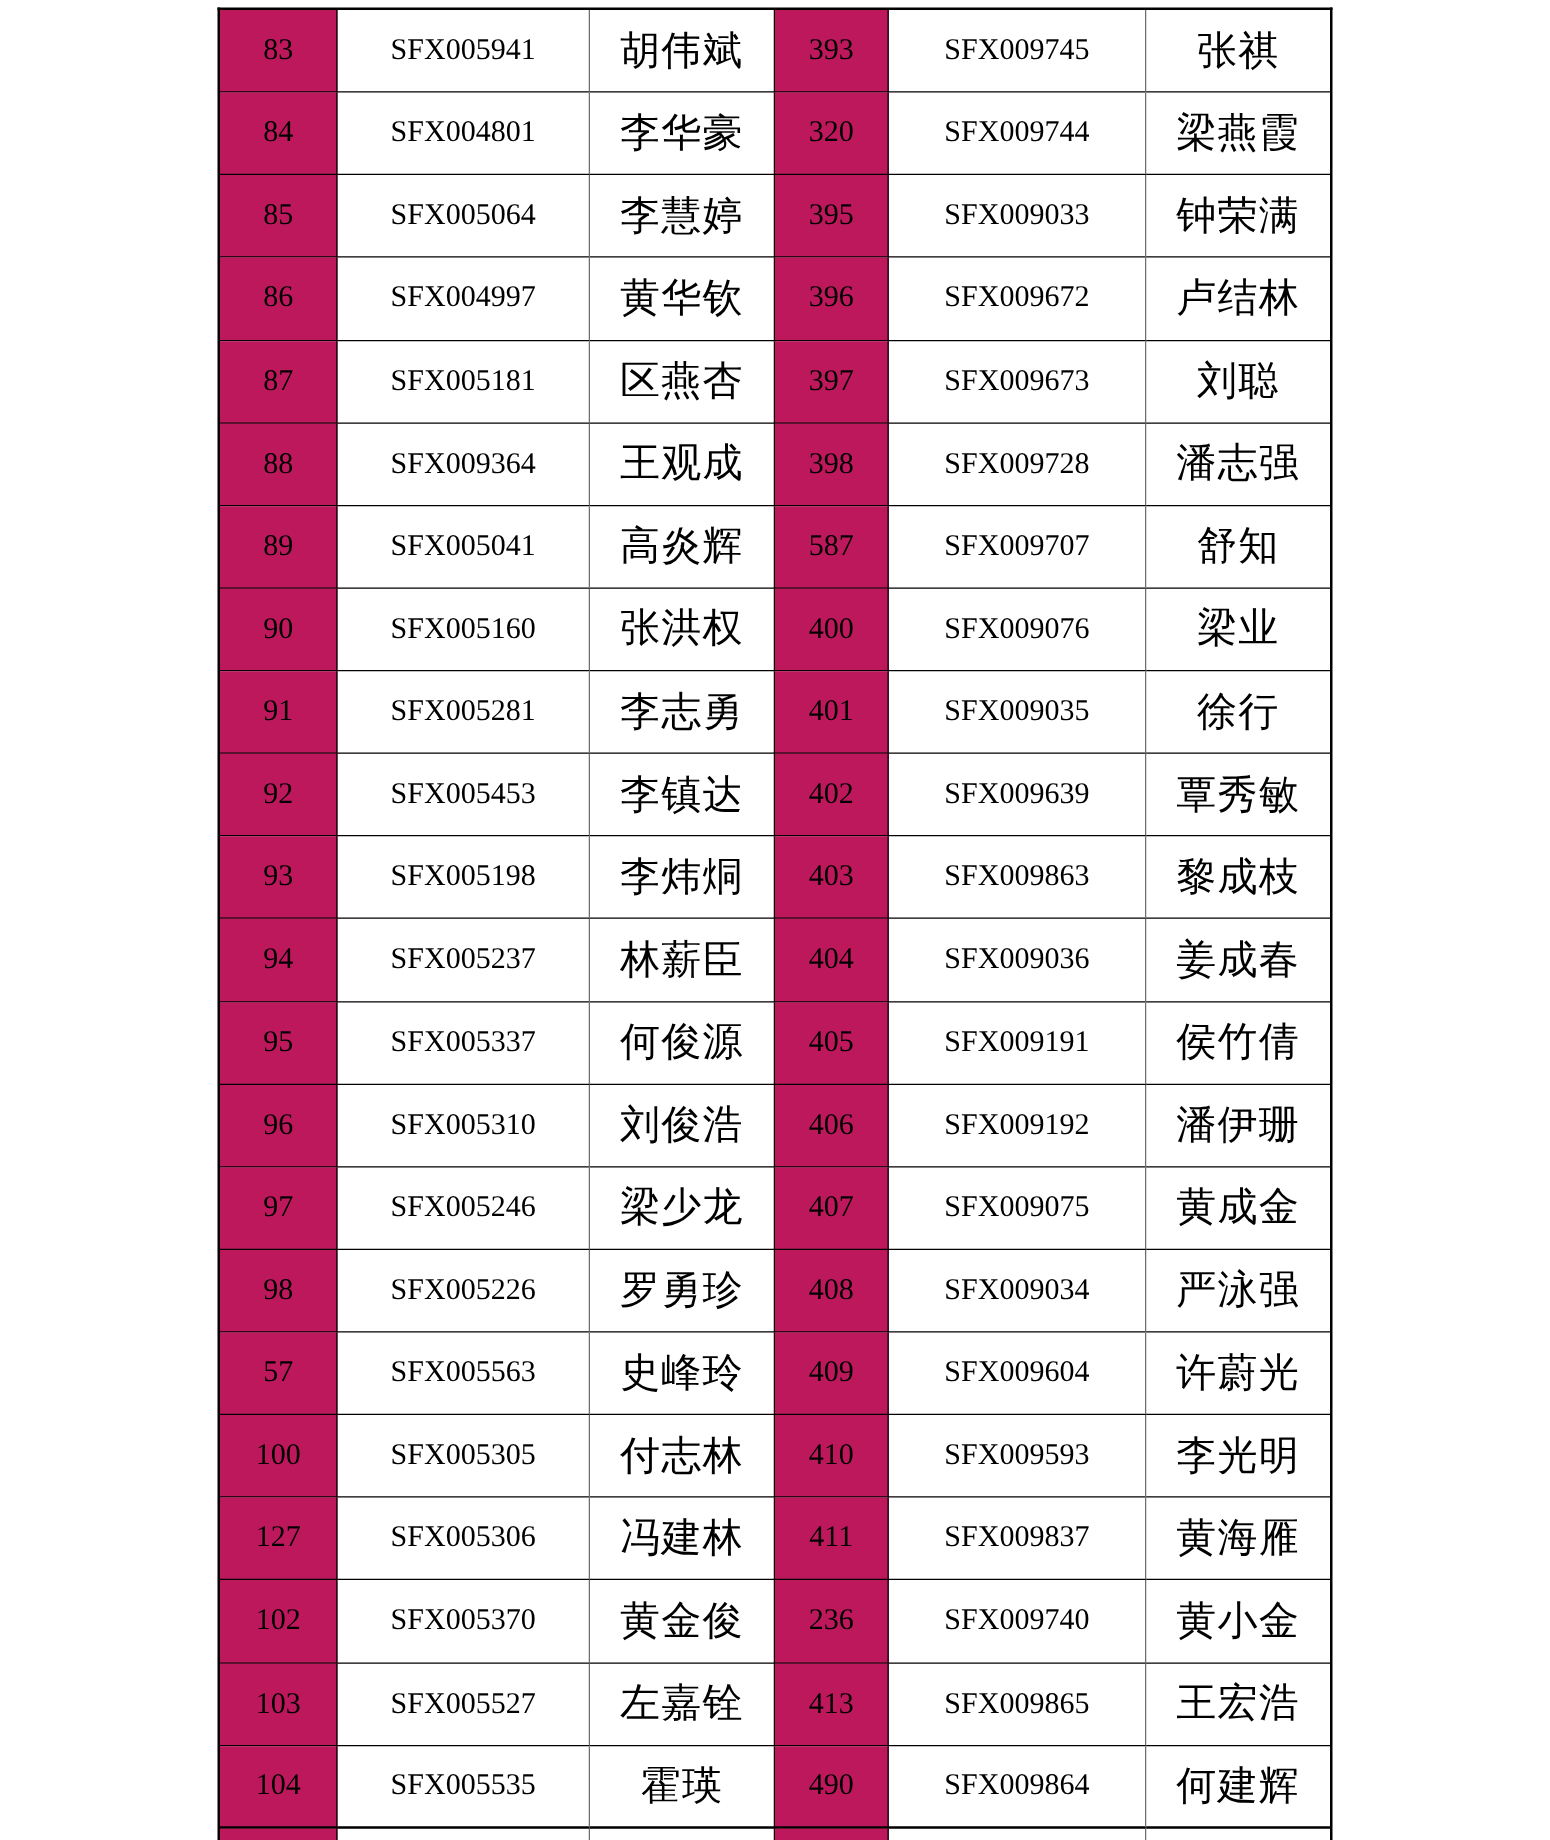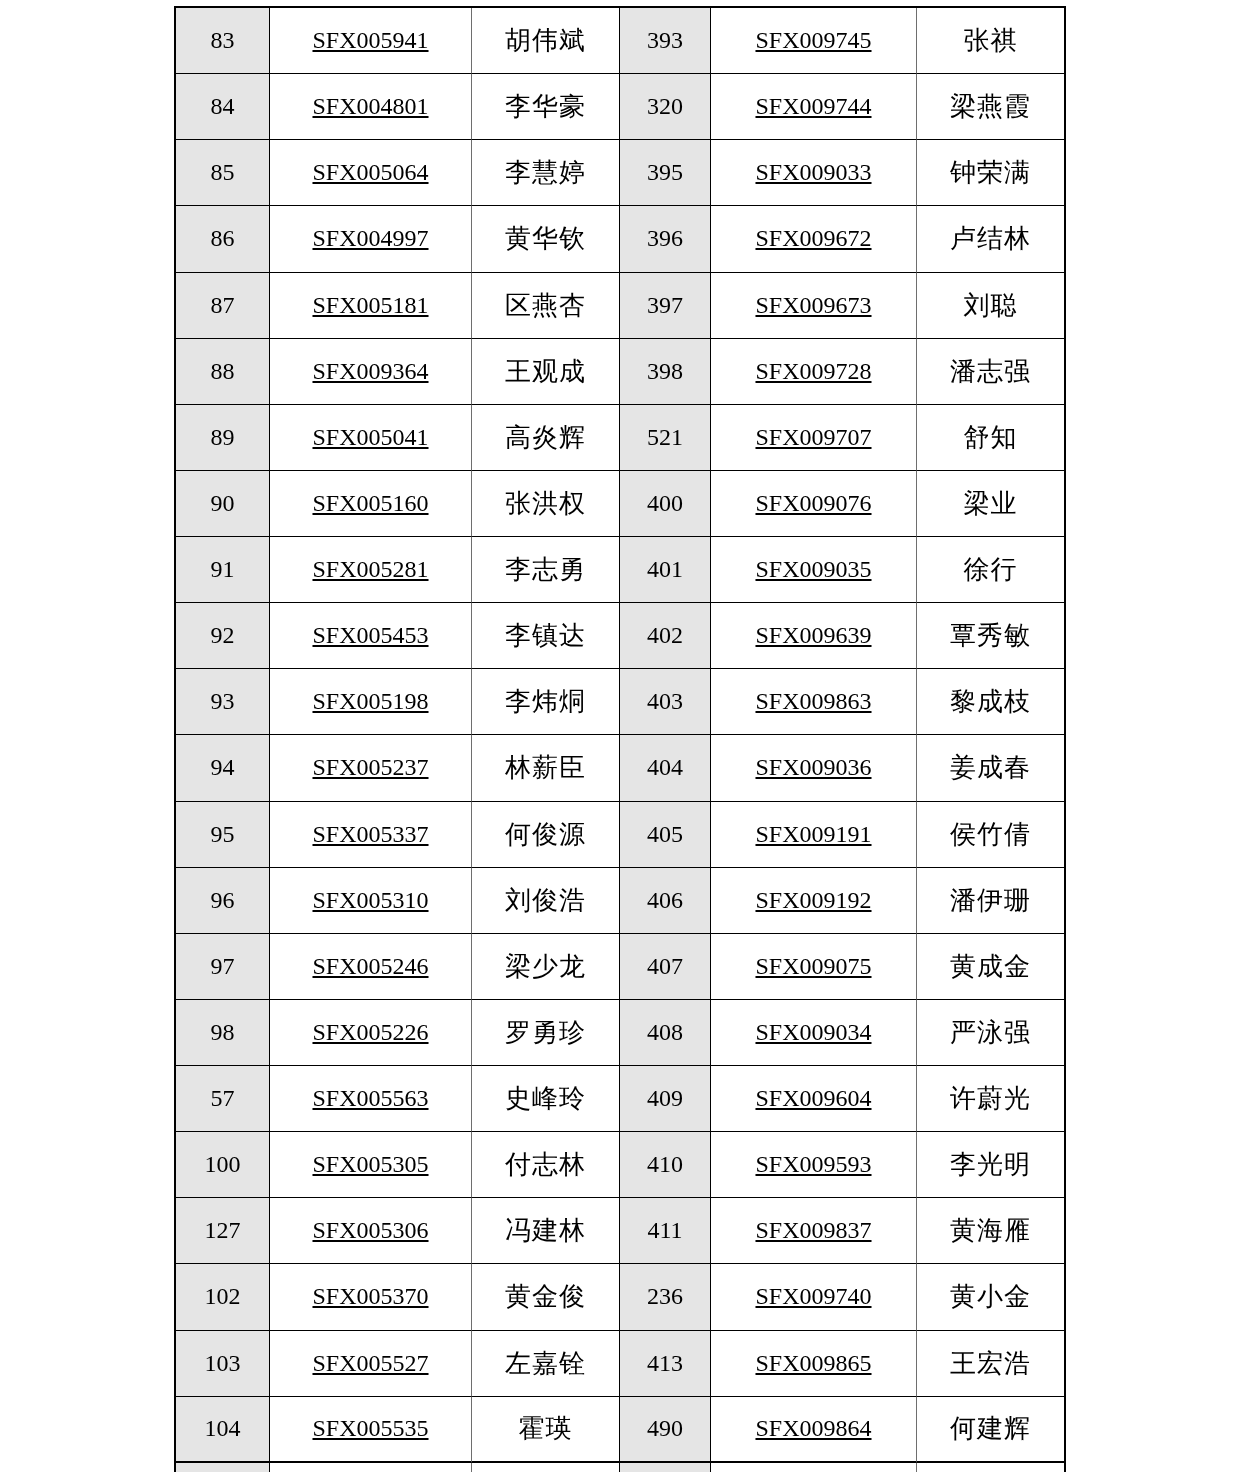--- a/index.html
+++ b/index.html
@@ -37,35 +37,34 @@
     align-items: center;
     justify-content: center;
     color: #000000;
     border-bottom: 1px solid #000000;
     overflow: hidden;
     white-space: nowrap;
   }
   
   .row .cell:nth-child(1),
   .row .cell:nth-child(4) {
-    background: #e5e5e5;
+    background: #be185d;
     border-right: 1px solid #000000;
   }
   
   .row .cell:nth-child(2),
   .row .cell:nth-child(5) {
     border-right: 1px solid #6E6E6E;
-    text-decoration: underline;
   }
   
   .row .cell:nth-child(3) {
     border-right: 1px solid #000000;
   }
   .num, .id { font-size: 24px; }
-  .name { font-size: 26px; letter-spacing: 1px; }
+  .name { font-size: 32px; letter-spacing: 1px; }
   .row.last .cell { border-bottom-width: 2px; }
   .row.partial .cell { border-bottom: none; }
 </style>
 </head>
 <body>
 
 <div class="page">
   <div class="roster-table">
 
     <div class="row">
@@ -119,21 +118,21 @@
       <div class="cell name">王观成</div>
       <div class="cell num">398</div>
       <div class="cell id">SFX009728</div>
       <div class="cell name">潘志强</div>
     </div>
 
     <div class="row">
       <div class="cell num">89</div>
       <div class="cell id">SFX005041</div>
       <div class="cell name">高炎辉</div>
-      <div class="cell num">521</div>
+      <div class="cell num">587</div>
       <div class="cell id">SFX009707</div>
       <div class="cell name">舒知</div>
     </div>
 
     <div class="row">
       <div class="cell num">90</div>
       <div class="cell id">SFX005160</div>
       <div class="cell name">张洪权</div>
       <div class="cell num">400</div>
       <div class="cell id">SFX009076</div>

